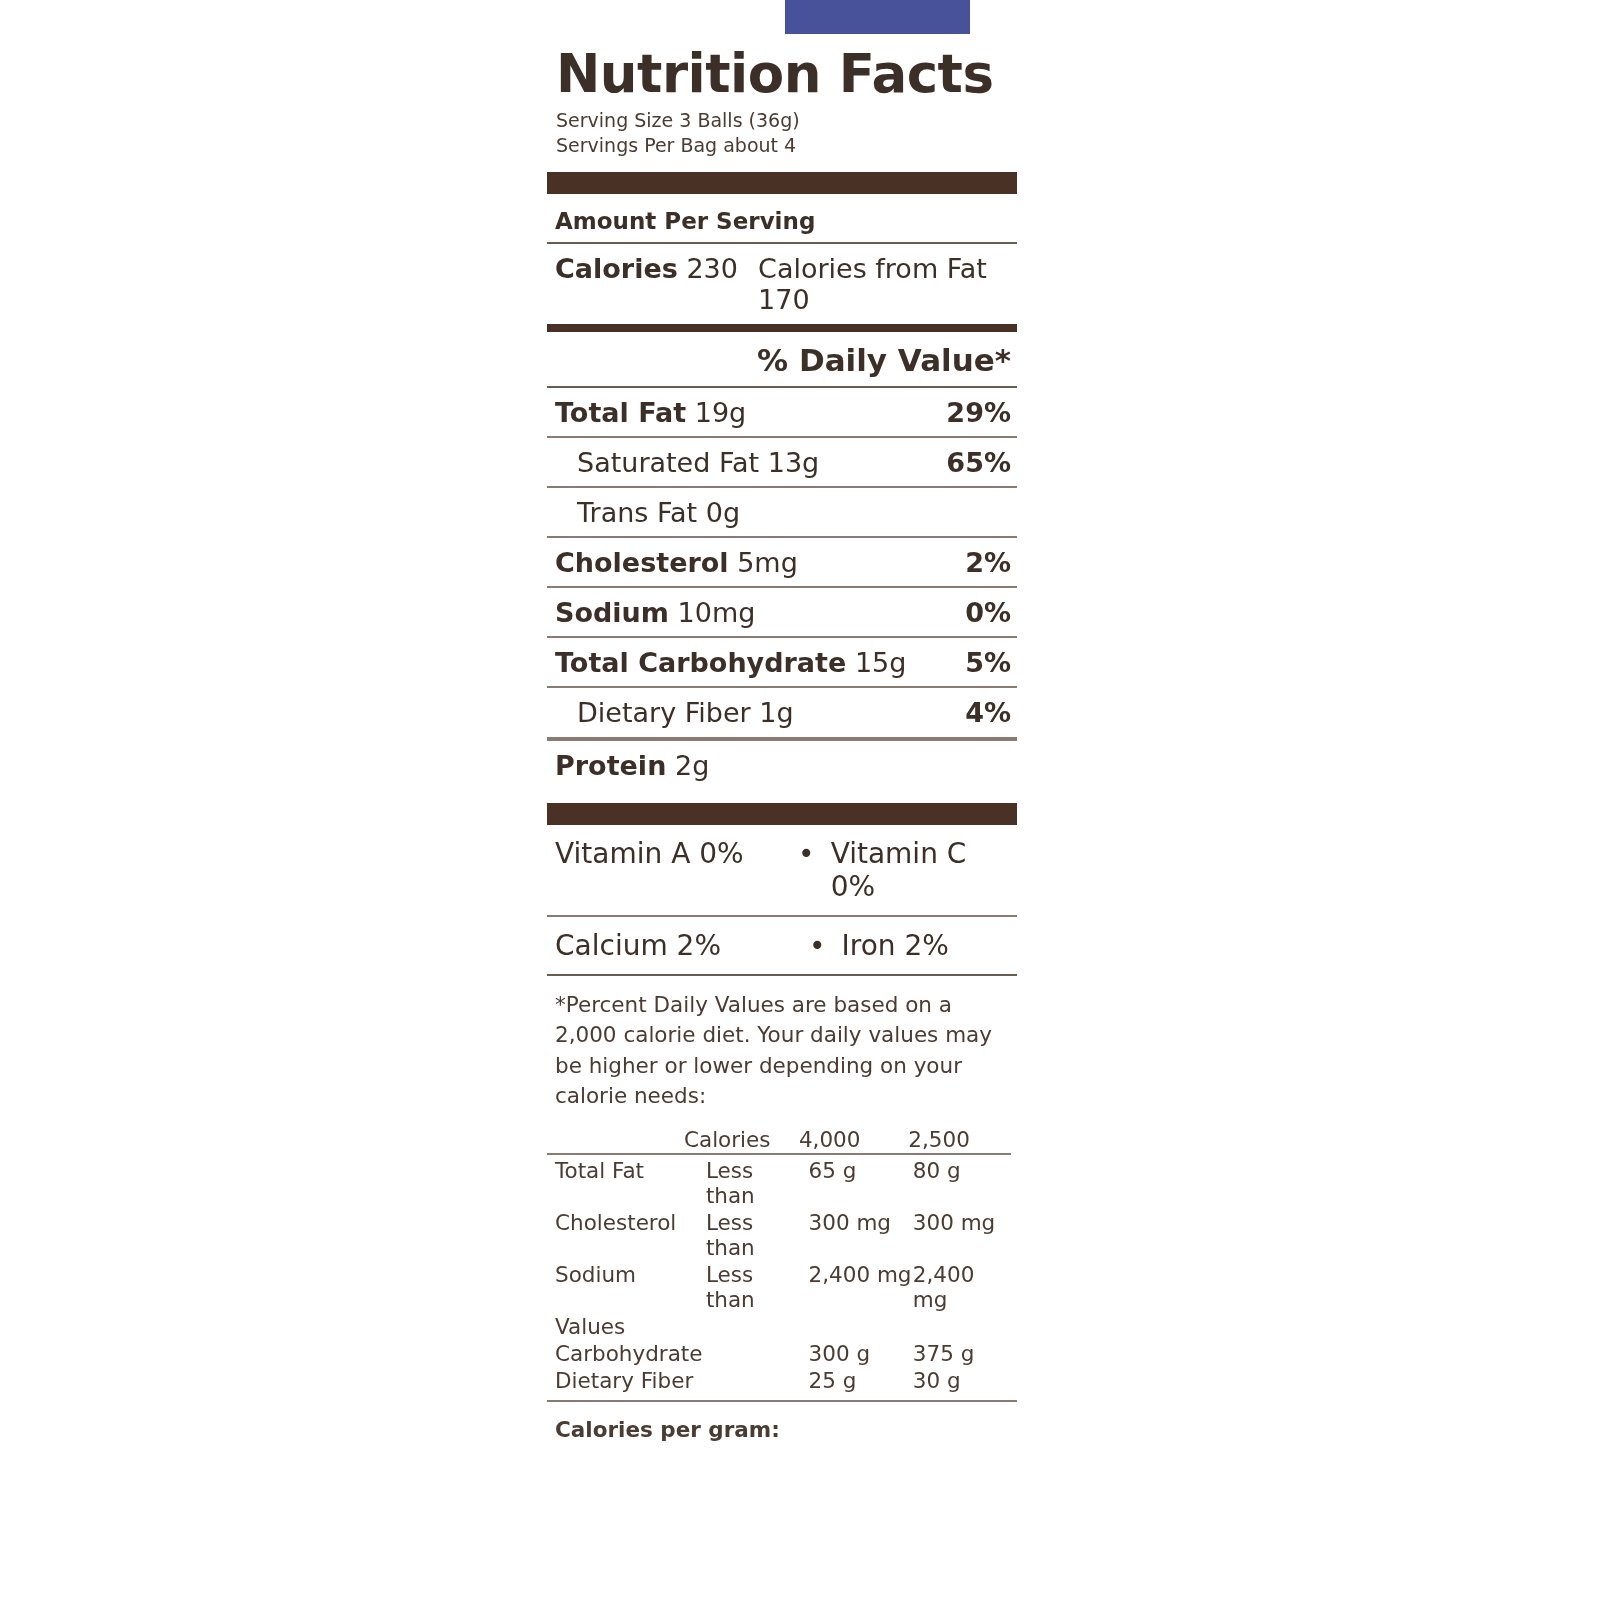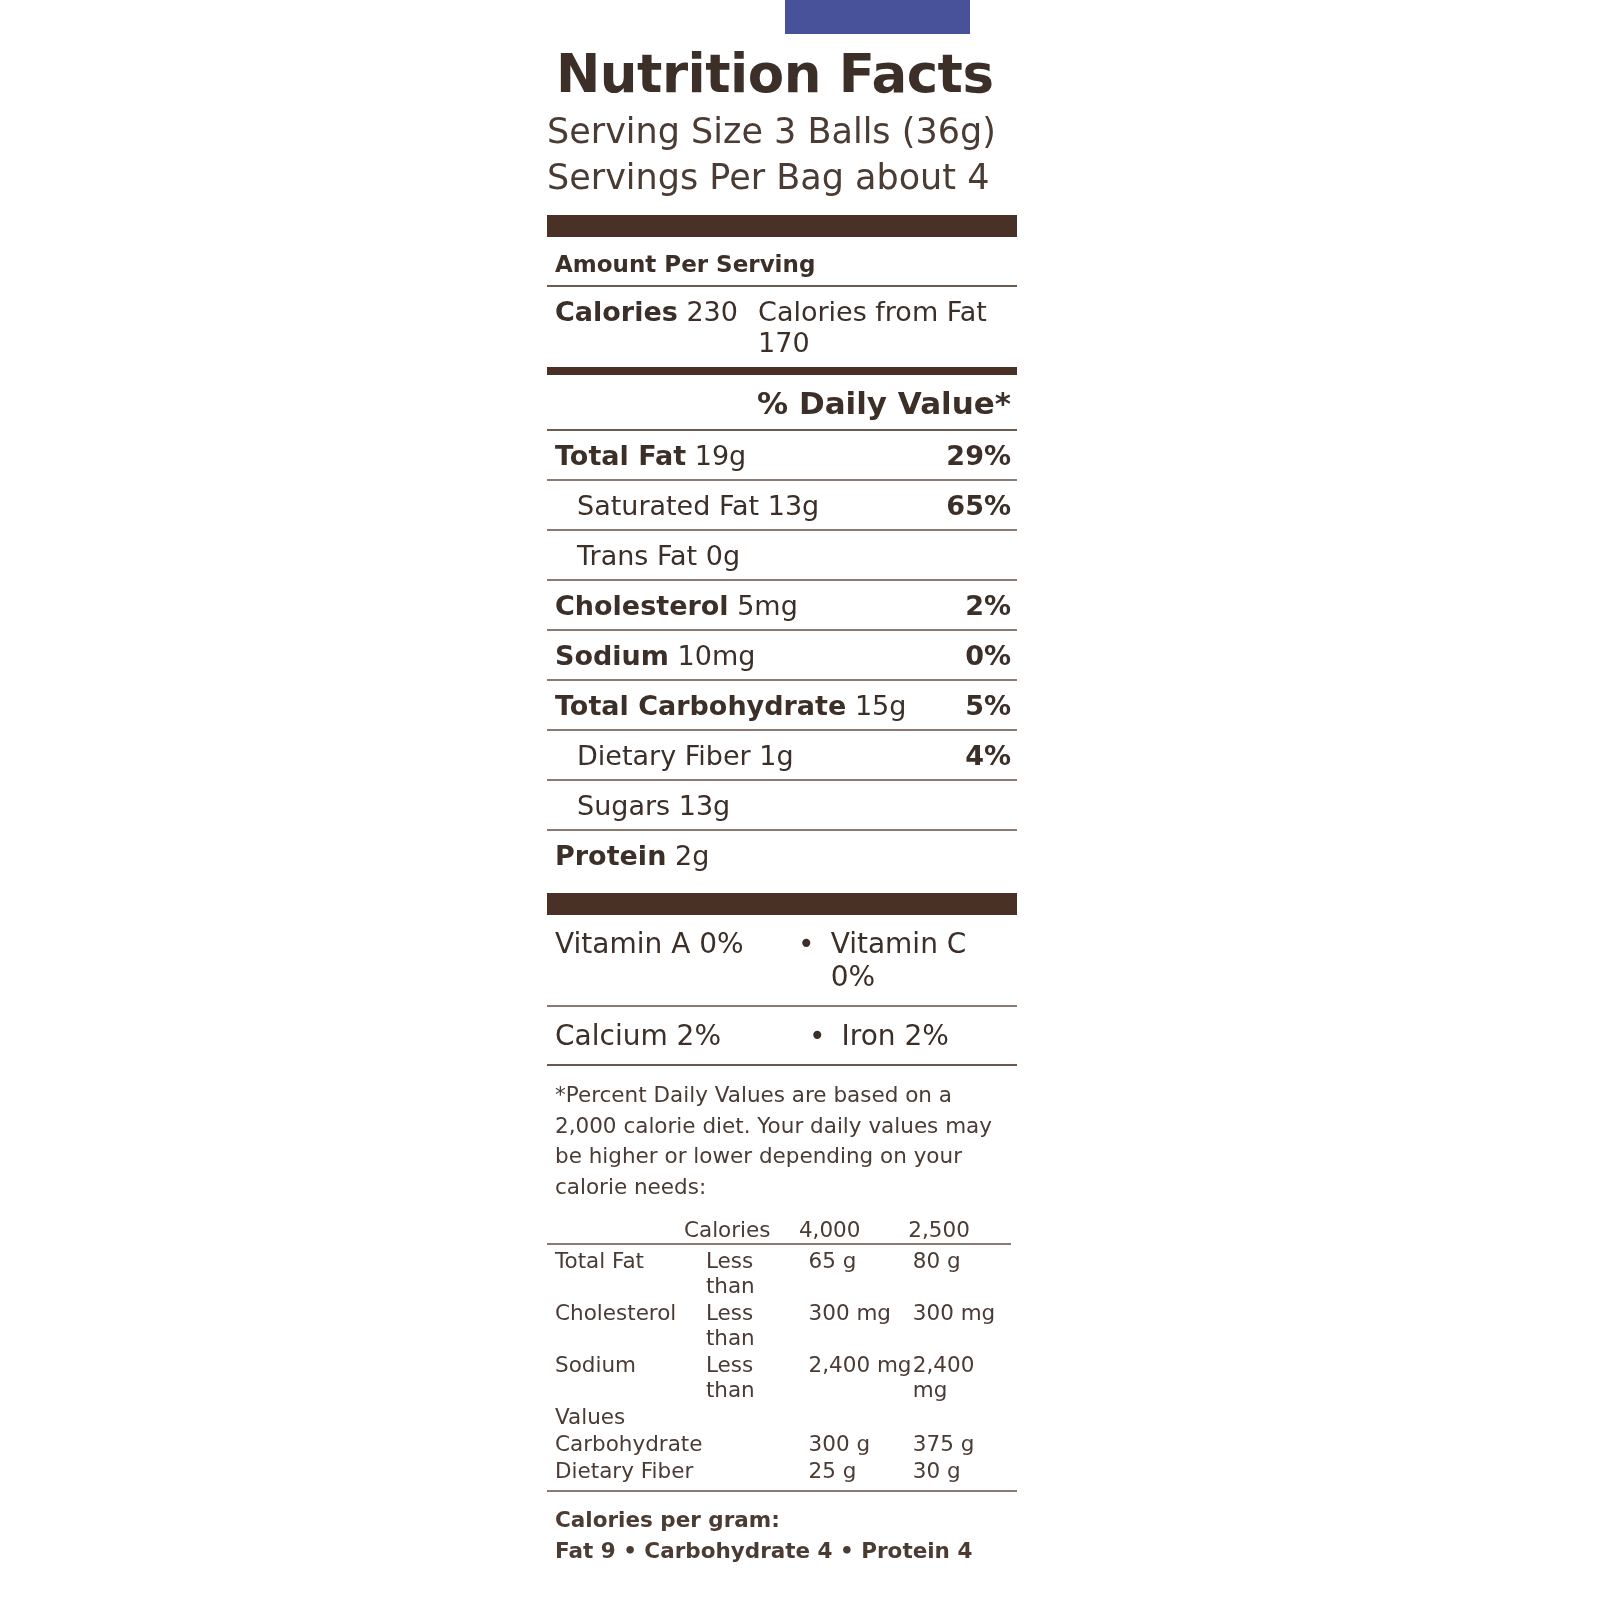--- a/index.html
+++ b/index.html
@@ -40,23 +40,24 @@
   }
   .nf-title {
     font-size: 53px;
     font-weight: bold;
     letter-spacing: -0.5px;
     line-height: 1.05;
     color: #3c2f28;
     margin: 12px 0 6px 9px;
   }
   .serving-line {
-    font-size: 35px;
+    font-size: 19px;
     line-height: 1.33;
     color: #4a3b33;
+    margin-left: 9px;
   }
   .rule-thick {
     height: 22px;
     background: #4a3126;
     margin-top: 14px;
   }
   .rule-med {
     height: 8px;
     background: #4a3126;
     margin: 0;
@@ -228,27 +229,20 @@
 
     <div class="row indent1">
       <div class="left">
         <span>Dietary Fiber</span>
         <span>1g</span>
       </div>
       <div class="right">4%</div>
     </div>
     <div class="rule-hair"></div>
 
-    <div class="row indent1">
-      <div class="left">
-        <span>Sugars</span>
-        <span>13g</span>
-      </div>
-      <div class="right"></div>
-    </div>
     <div class="rule-hair"></div>
 
     <div class="row">
       <div class="left">
         <span class="b">Protein</span>
         <span>2g</span>
       </div>
       <div class="right"></div>
     </div>
 
@@ -321,17 +315,16 @@
           <td class="c-2500">30 g</td>
         </tr>
       </tbody>
         </table>
     </div>
 
     <div class="rule-hair"></div>
 
     <div class="cpg">
       <div>Calories per gram:</div>
-      <div>Fat 9 • Carbohydrate 4 • Protein 4</div>
     </div>
 
   </div>
 </div>
 
 </body></html>

